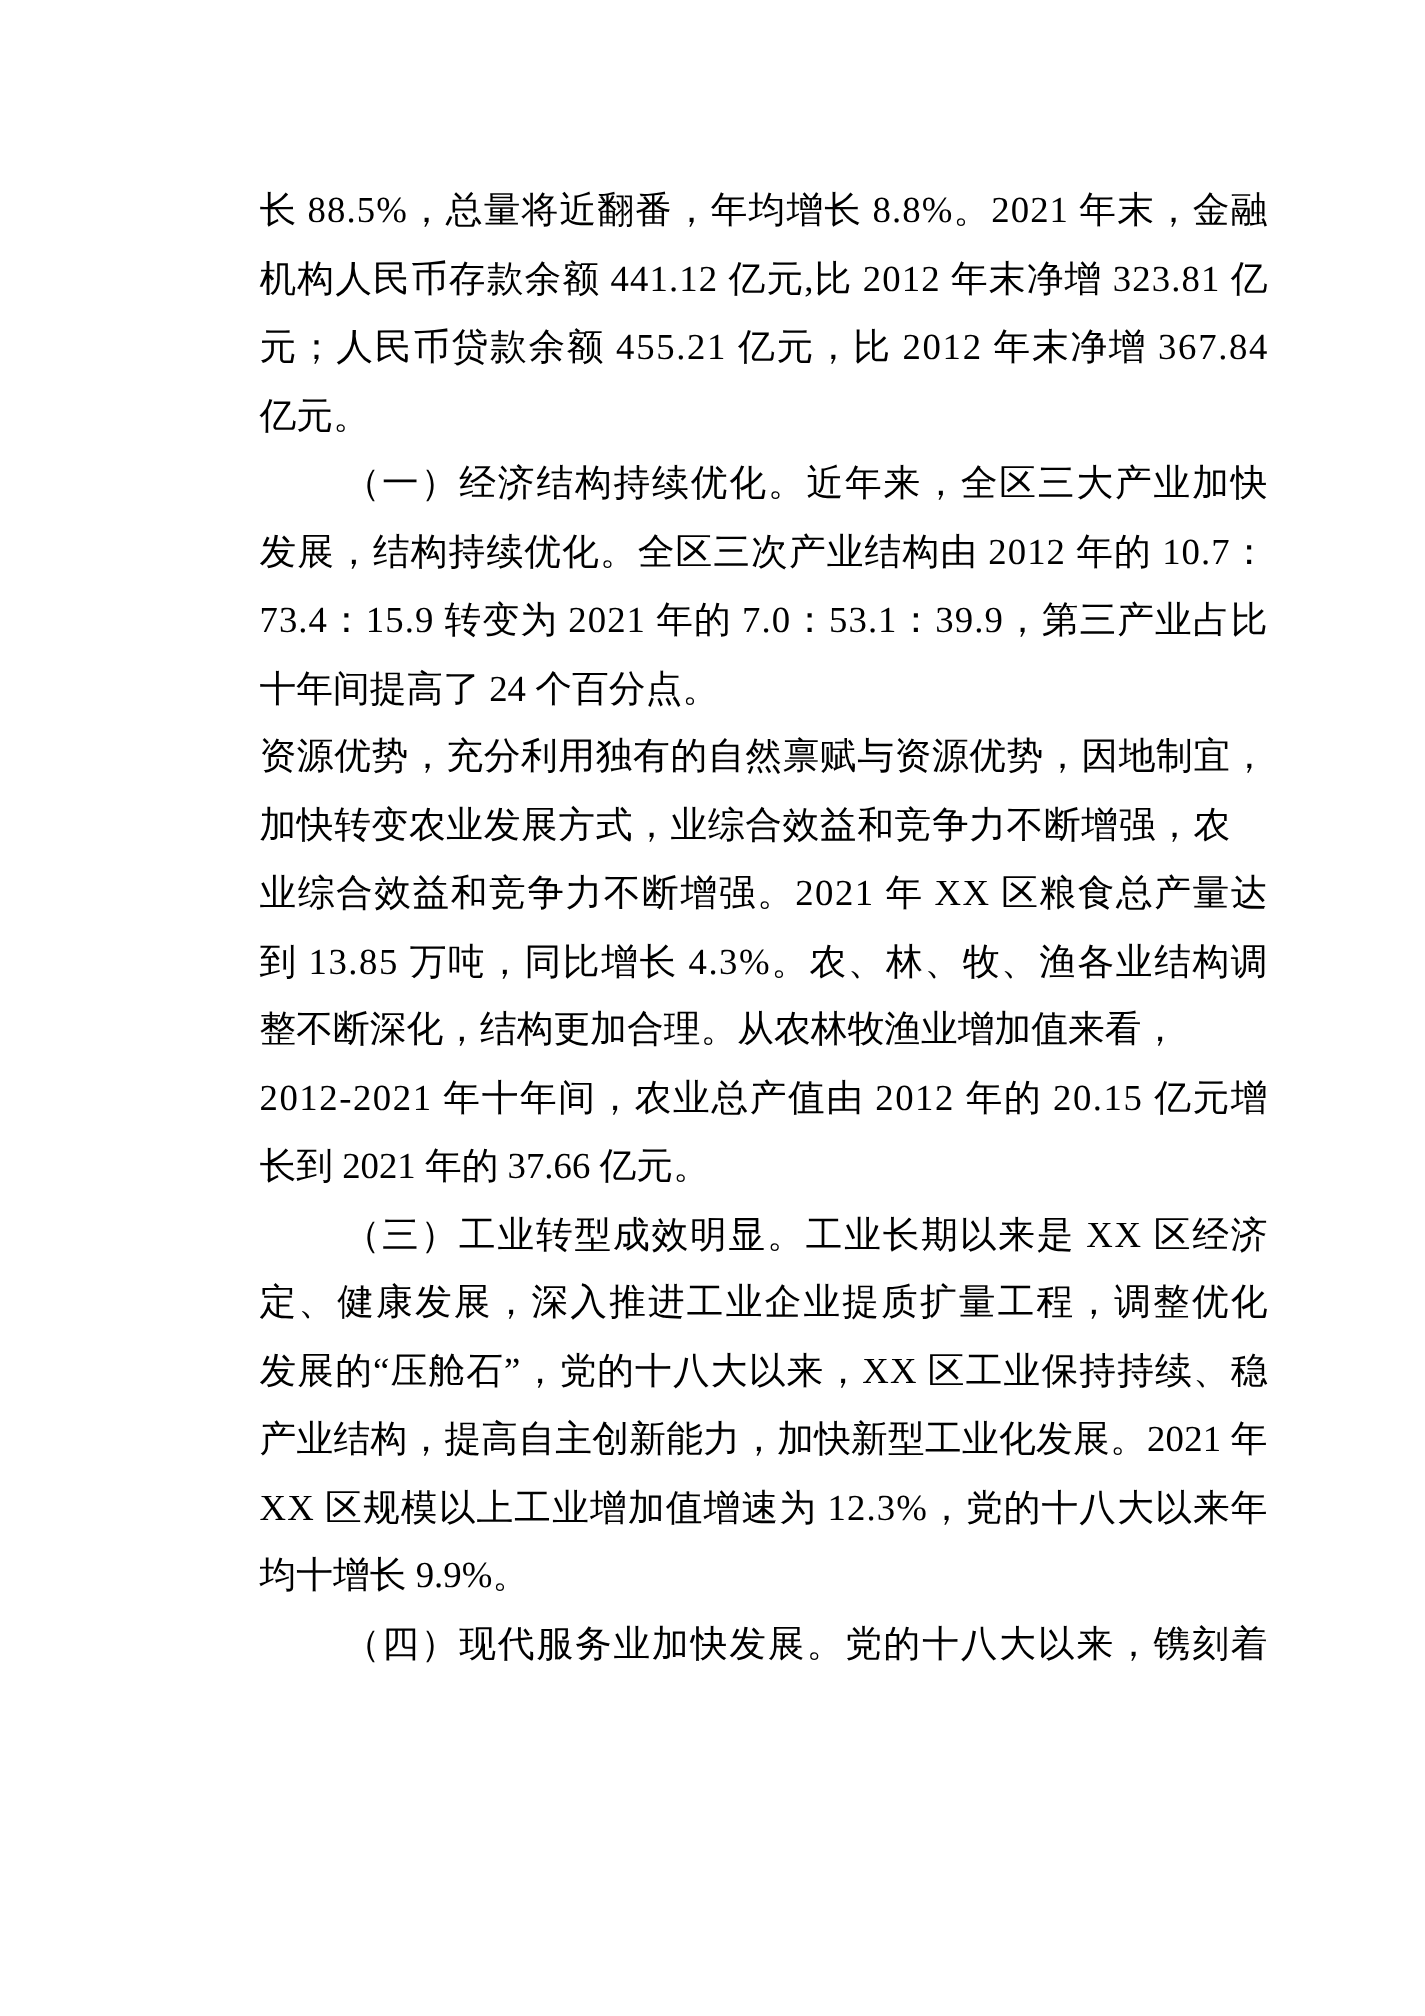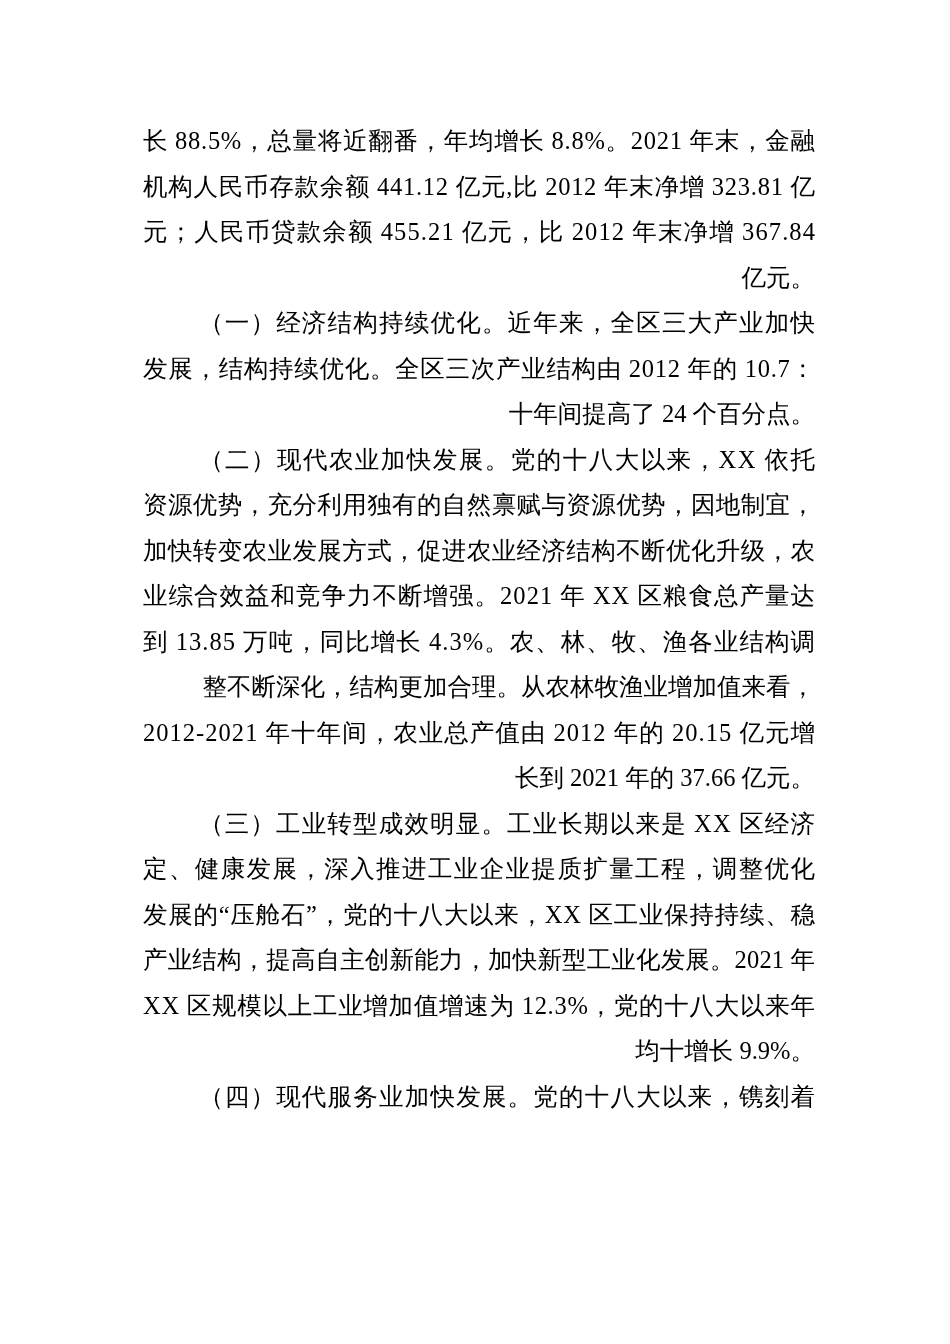--- a/index.html
+++ b/index.html
@@ -23,45 +23,46 @@
     font-family: "Liberation Serif", "DejaVu Serif", serif;
     font-size: 24.5px;
     line-height: 45.5px;
     text-rendering: optimizeLegibility;
   }
   .para { margin: 0; padding: 0; }
   .para.heading { font-weight: bold; }
   .line {
     height: 45.5px;
     white-space: nowrap;
-    text-align: right;
+    text-align: left;
+    margin-left: 30px;
   }
   .line.indent { padding-left: 56px; }
   .t { display: inline-block; }
 </style>
 </head>
 <body>
 
 <div class="page">
   <div class="doc" id="doc">
       <div class="para">
         <div class="line"><span class="t" style="letter-spacing: 0.729px;">长 88.5%，总量将近翻番，年均增长 8.8%。2021 年末，金融</span></div>
         <div class="line"><span class="t" style="letter-spacing: 0.74px;">机构人民币存款余额 441.12 亿元,比 2012 年末净增 323.81 亿</span></div>
         <div class="line"><span class="t" style="letter-spacing: 1.111px;">元；人民币贷款余额 455.21 亿元，比 2012 年末净增 367.84</span></div>
         <div class="line"><span class="t">亿元。</span></div>
       </div>
       <div class="para">
         <div class="line indent"><span class="t" style="letter-spacing: 1.217px;">（一）经济结构持续优化。近年来，全区三大产业加快</span></div>
         <div class="line"><span class="t" style="letter-spacing: 0.711px;">发展，结构持续优化。全区三次产业结构由 2012 年的 10.7：</span></div>
+        <div class="line"><span class="t" style="letter-spacing: 0.704px;">73.4：15.9 转变为 2021 年的 7.0：53.1：39.9，第三产业占比</span></div>
         <div class="line"><span class="t">十年间提高了 24 个百分点。</span></div>
       </div>
       <div class="para">
-        <div class="line indent"><span class="t" style="letter-spacing: 1.479px;">（二）现代农业加快发展。党的十八大以来，XX 依托</span></div>
         <div class="line"><span class="t" style="letter-spacing: 0.404px;">资源优势，充分利用独有的自然禀赋与资源优势，因地制宜，</span></div>
-        <div class="line"><span class="t" style="letter-spacing: 0.404px;">加快转变农业发展方式，促进农业经济结构不断优化升级，农</span></div>
+        <div class="line"><span class="t" style="letter-spacing: 0.404px;">加快转变农业发展方式，业综合效益和竞争力不断增强，农</span></div>
         <div class="line"><span class="t" style="letter-spacing: 1.008px;">业综合效益和竞争力不断增强。2021 年 XX 区粮食总产量达</span></div>
         <div class="line"><span class="t" style="letter-spacing: 1.03px; font-family: Liberation Serif, serif;">到 13.85 万吨，同比增长 4.3%。农、林、牧、渔各业结构调</span></div>
         <div class="line"><span class="t">整不断深化，结构更加合理。从农林牧渔业增加值来看，</span></div>
         <div class="line"><span class="t" style="letter-spacing: 1.028px;">2012-2021 年十年间，农业总产值由 2012 年的 20.15 亿元增</span></div>
         <div class="line"><span class="t">长到 2021 年的 37.66 亿元。</span></div>
       </div>
       <div class="para">
         <div class="line indent"><span class="t" style="letter-spacing: 1.174px;">（三）工业转型成效明显。工业长期以来是 XX 区经济</span></div>
         <div class="line"><span class="t" style="letter-spacing: 1.4px;">定、健康发展，深入推进工业企业提质扩量工程，调整优化</span></div>
         <div class="line"><span class="t" style="letter-spacing: 0.741px;">发展的“压舱石”，党的十八大以来，XX 区工业保持持续、稳</span></div>

